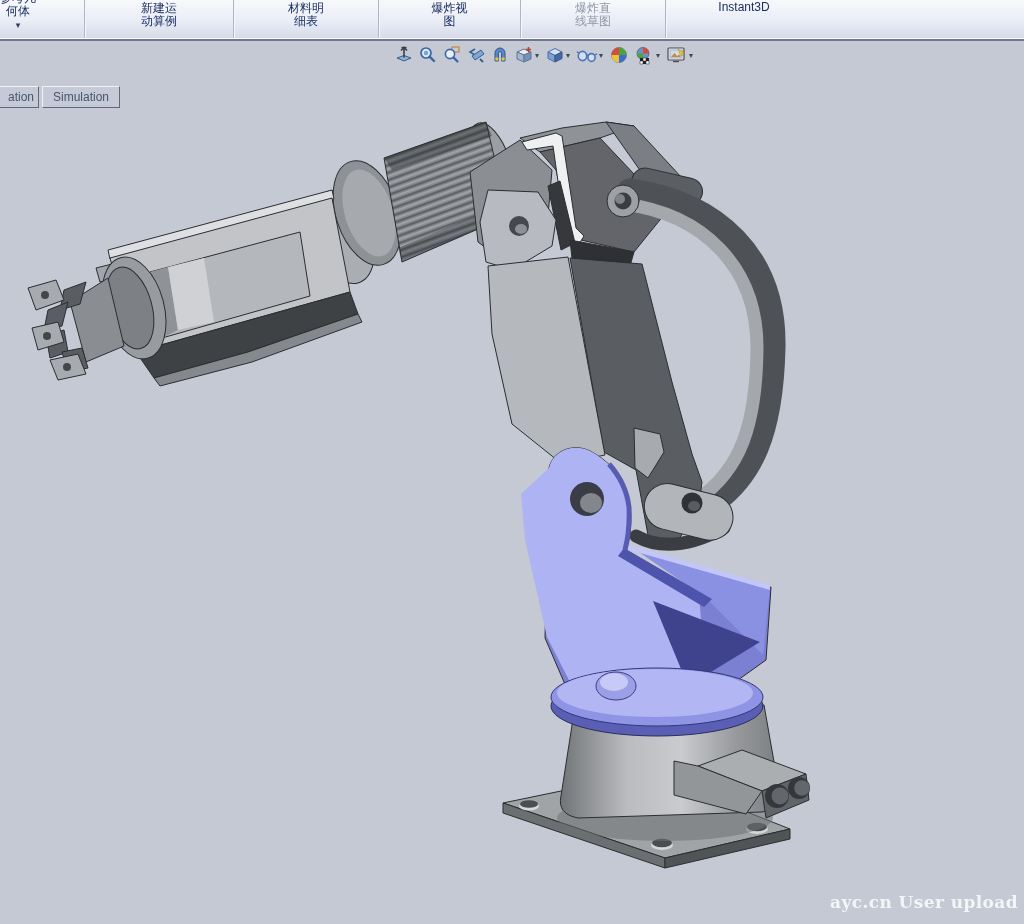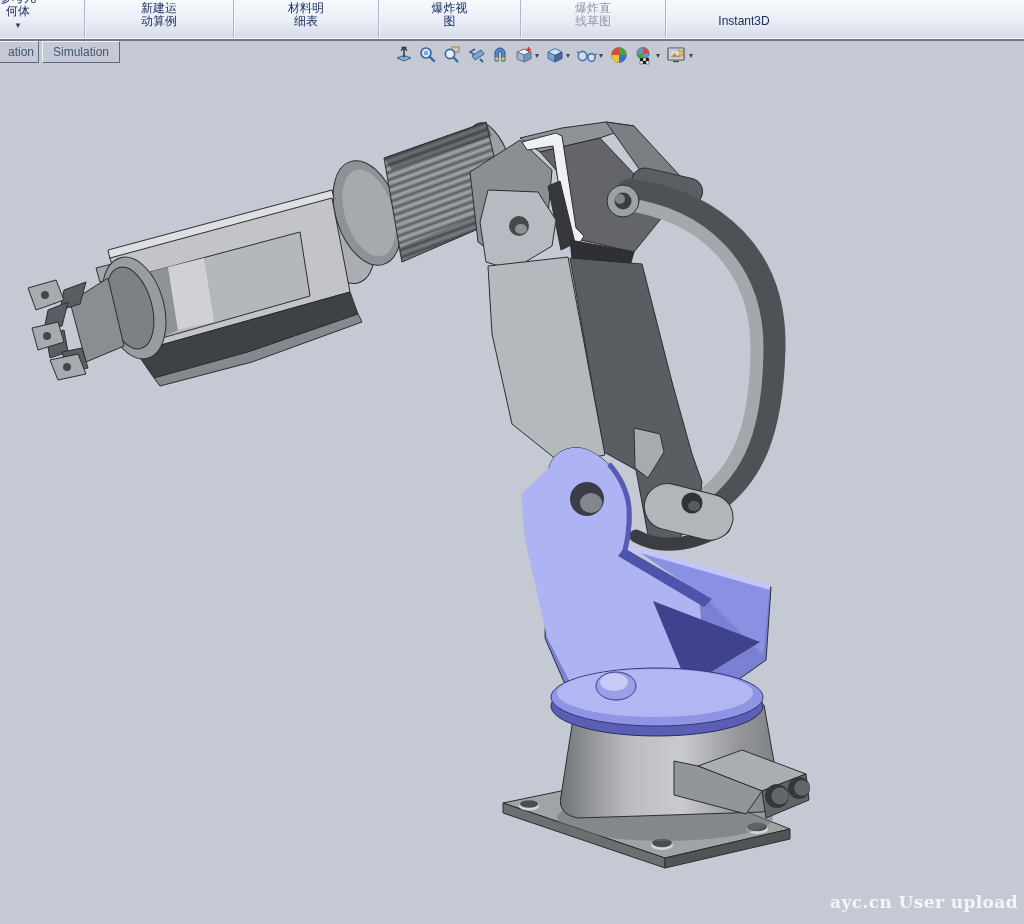--- a/index.html
+++ b/index.html
@@ -18,29 +18,29 @@
   .toolbar-line{position:absolute;top:39px;left:0;width:1024px;height:2px;background:var(--toolbar-line,#6f7890);}
   .cmd-btn{
     display:flex;flex-direction:column;align-items:center;justify-content:flex-start;
     padding:2px 4px 0 4px;border:none;background:transparent;cursor:default;
     font-family:"Liberation Sans","DejaVu Sans",sans-serif;
     font-size:12px;line-height:13px;color:var(--toolbar-text,#1b2f63);white-space:nowrap;
   }
   .cmd-btn.disabled{color:var(--toolbar-text-disabled,#9298a6);}
   .cmd-btn .l1.clip{margin-top:-10px;}
   .cmd-btn .caret{font-size:9px;line-height:9px;color:#2e3c5e;margin-top:3px;}
-  .cmd-btn.top-align{justify-content:flex-start;padding-top:15px;}
+  .cmd-btn.top-align{justify-content:flex-start;padding-top:1px;}
   .vsep{width:1px;background:#aeb6ca;box-shadow:1px 0 0 #f4f6fa;margin:0;}
   
   .tabs{position:absolute;top:41px;left:0;display:flex;gap:3px;z-index:5;}
   .tab{
     height:20px;display:flex;align-items:center;padding:0 10px;
     background:var(--tab-bg,#c6cad6);
     border:1px solid;border-color:#eef1f6 #5f6880 #5f6880 #eef1f6;
-    font-size:12px;color:var(--tab-text,#45556e);cursor:default;white-space:nowrap;
+    font-size:12px;color:var(--tab-text,#45556e);cursor:default;white-space:nowrap;margin-top:45px;
   }
   .tab.clipped{width:34px;padding:0 4px 0 0;justify-content:flex-end;overflow:hidden;border-left:none;}
   
   .hud{position:absolute;top:44px;left:392px;display:flex;align-items:center;z-index:5;}
   .hud-btn{display:flex;align-items:center;border:none;background:transparent;padding:1px;margin:0 1px;cursor:default;}
   .hud-btn svg{display:block;}
   .hud-caret{font-size:8px;color:#3c465a;margin:0 2px 0 1px;}
   
   .viewport{position:absolute;top:41px;left:0;width:1024px;height:883px;background:var(--viewport-bg,#c5c9d3);}
   .viewport svg{display:block;}

